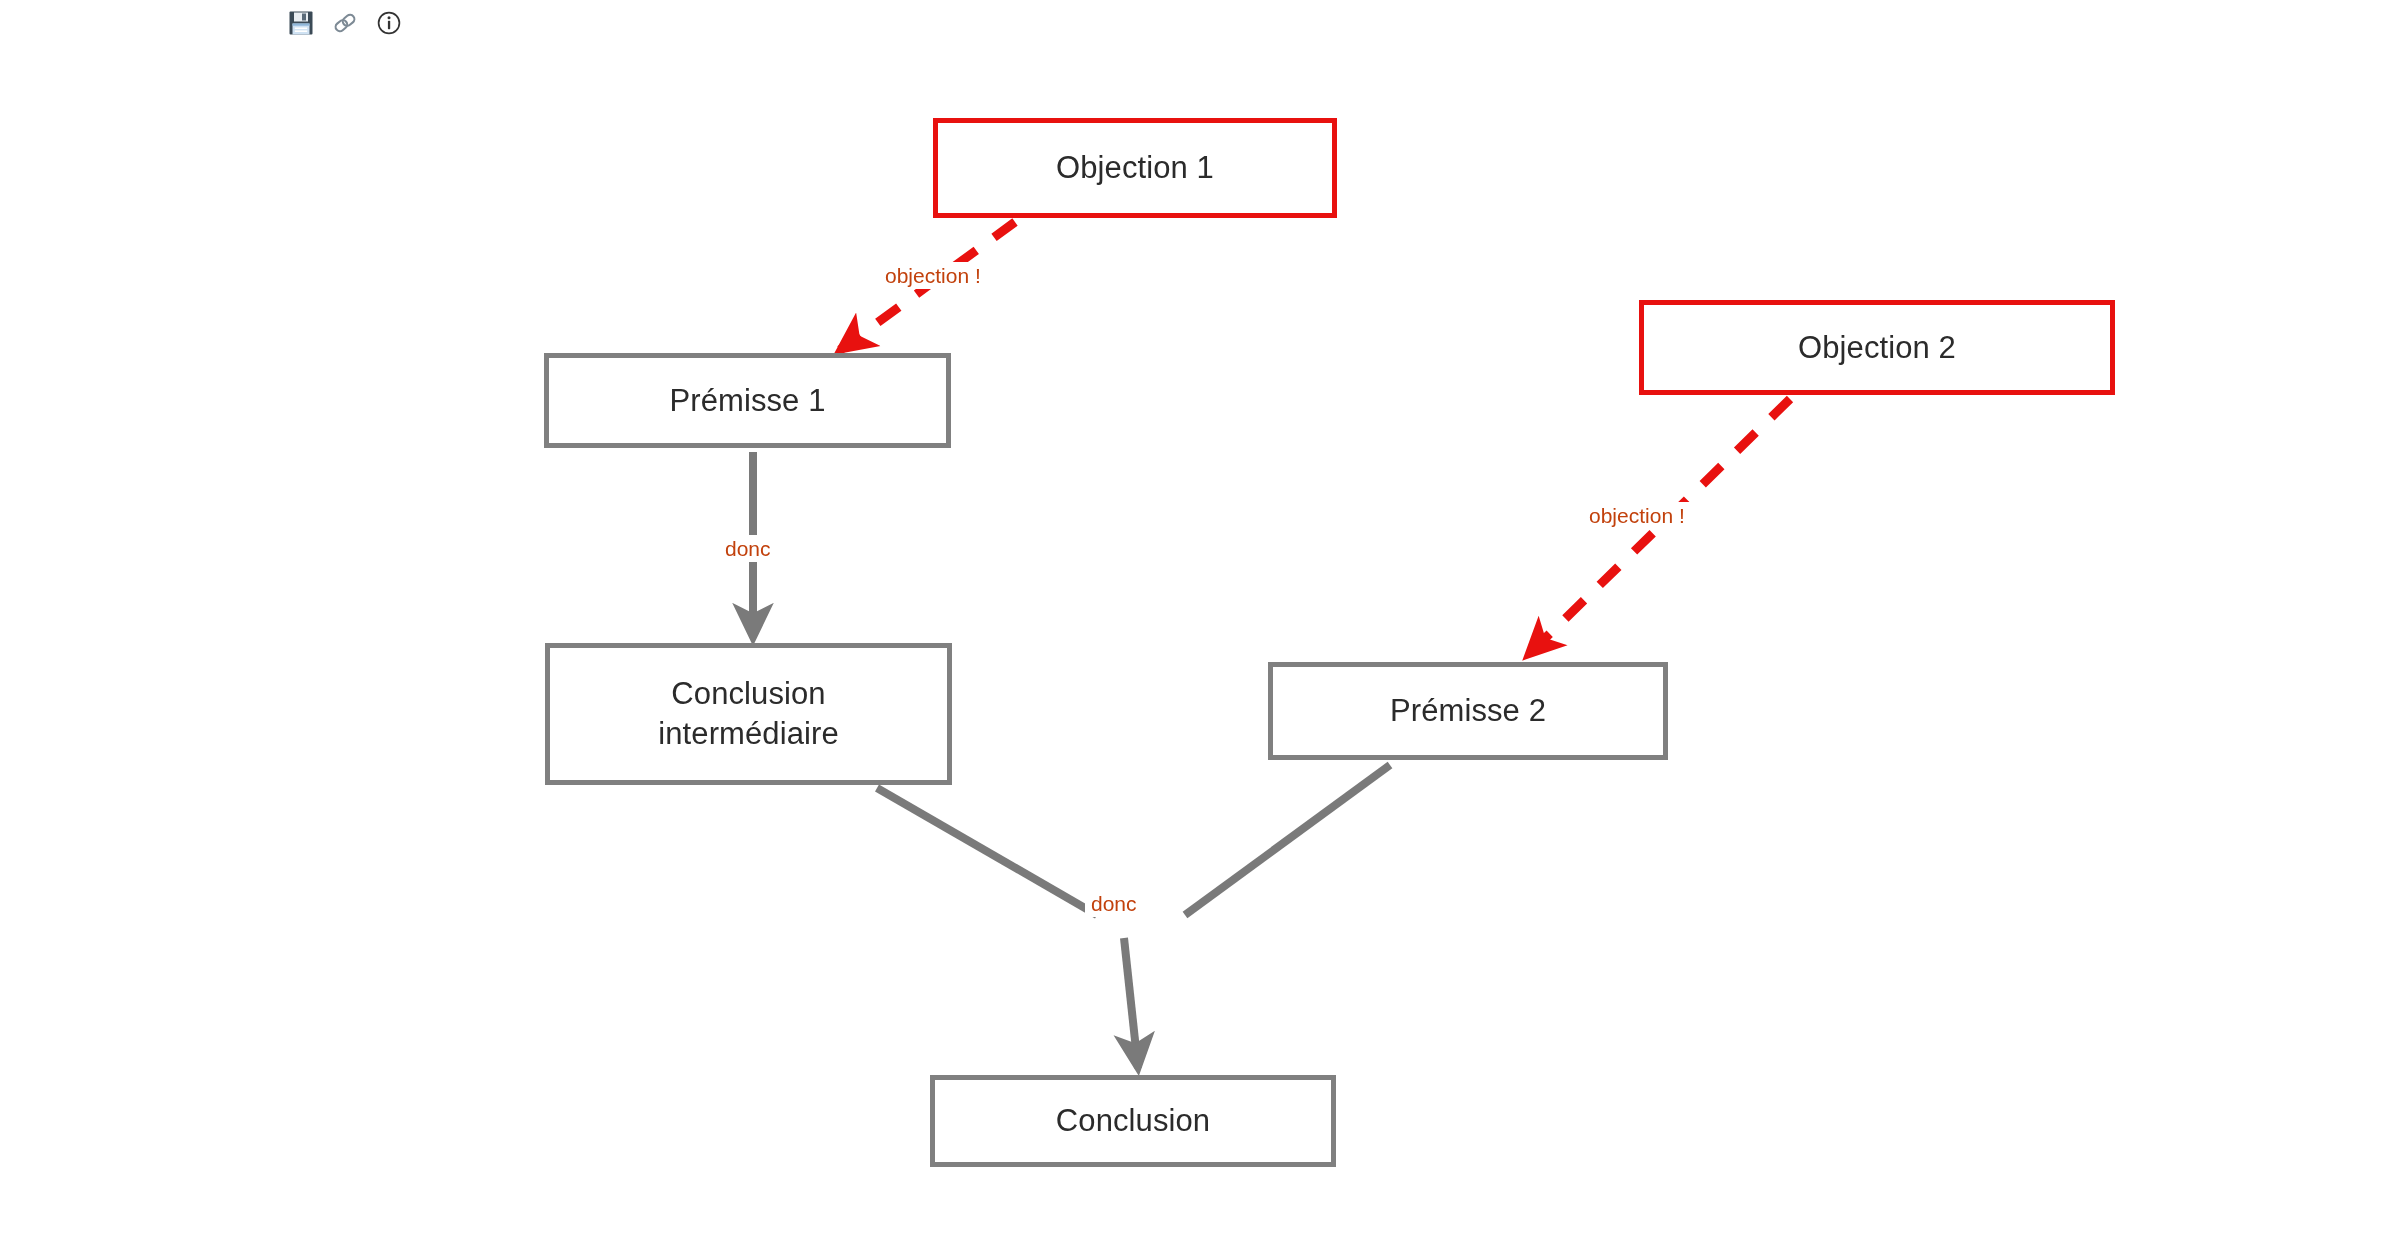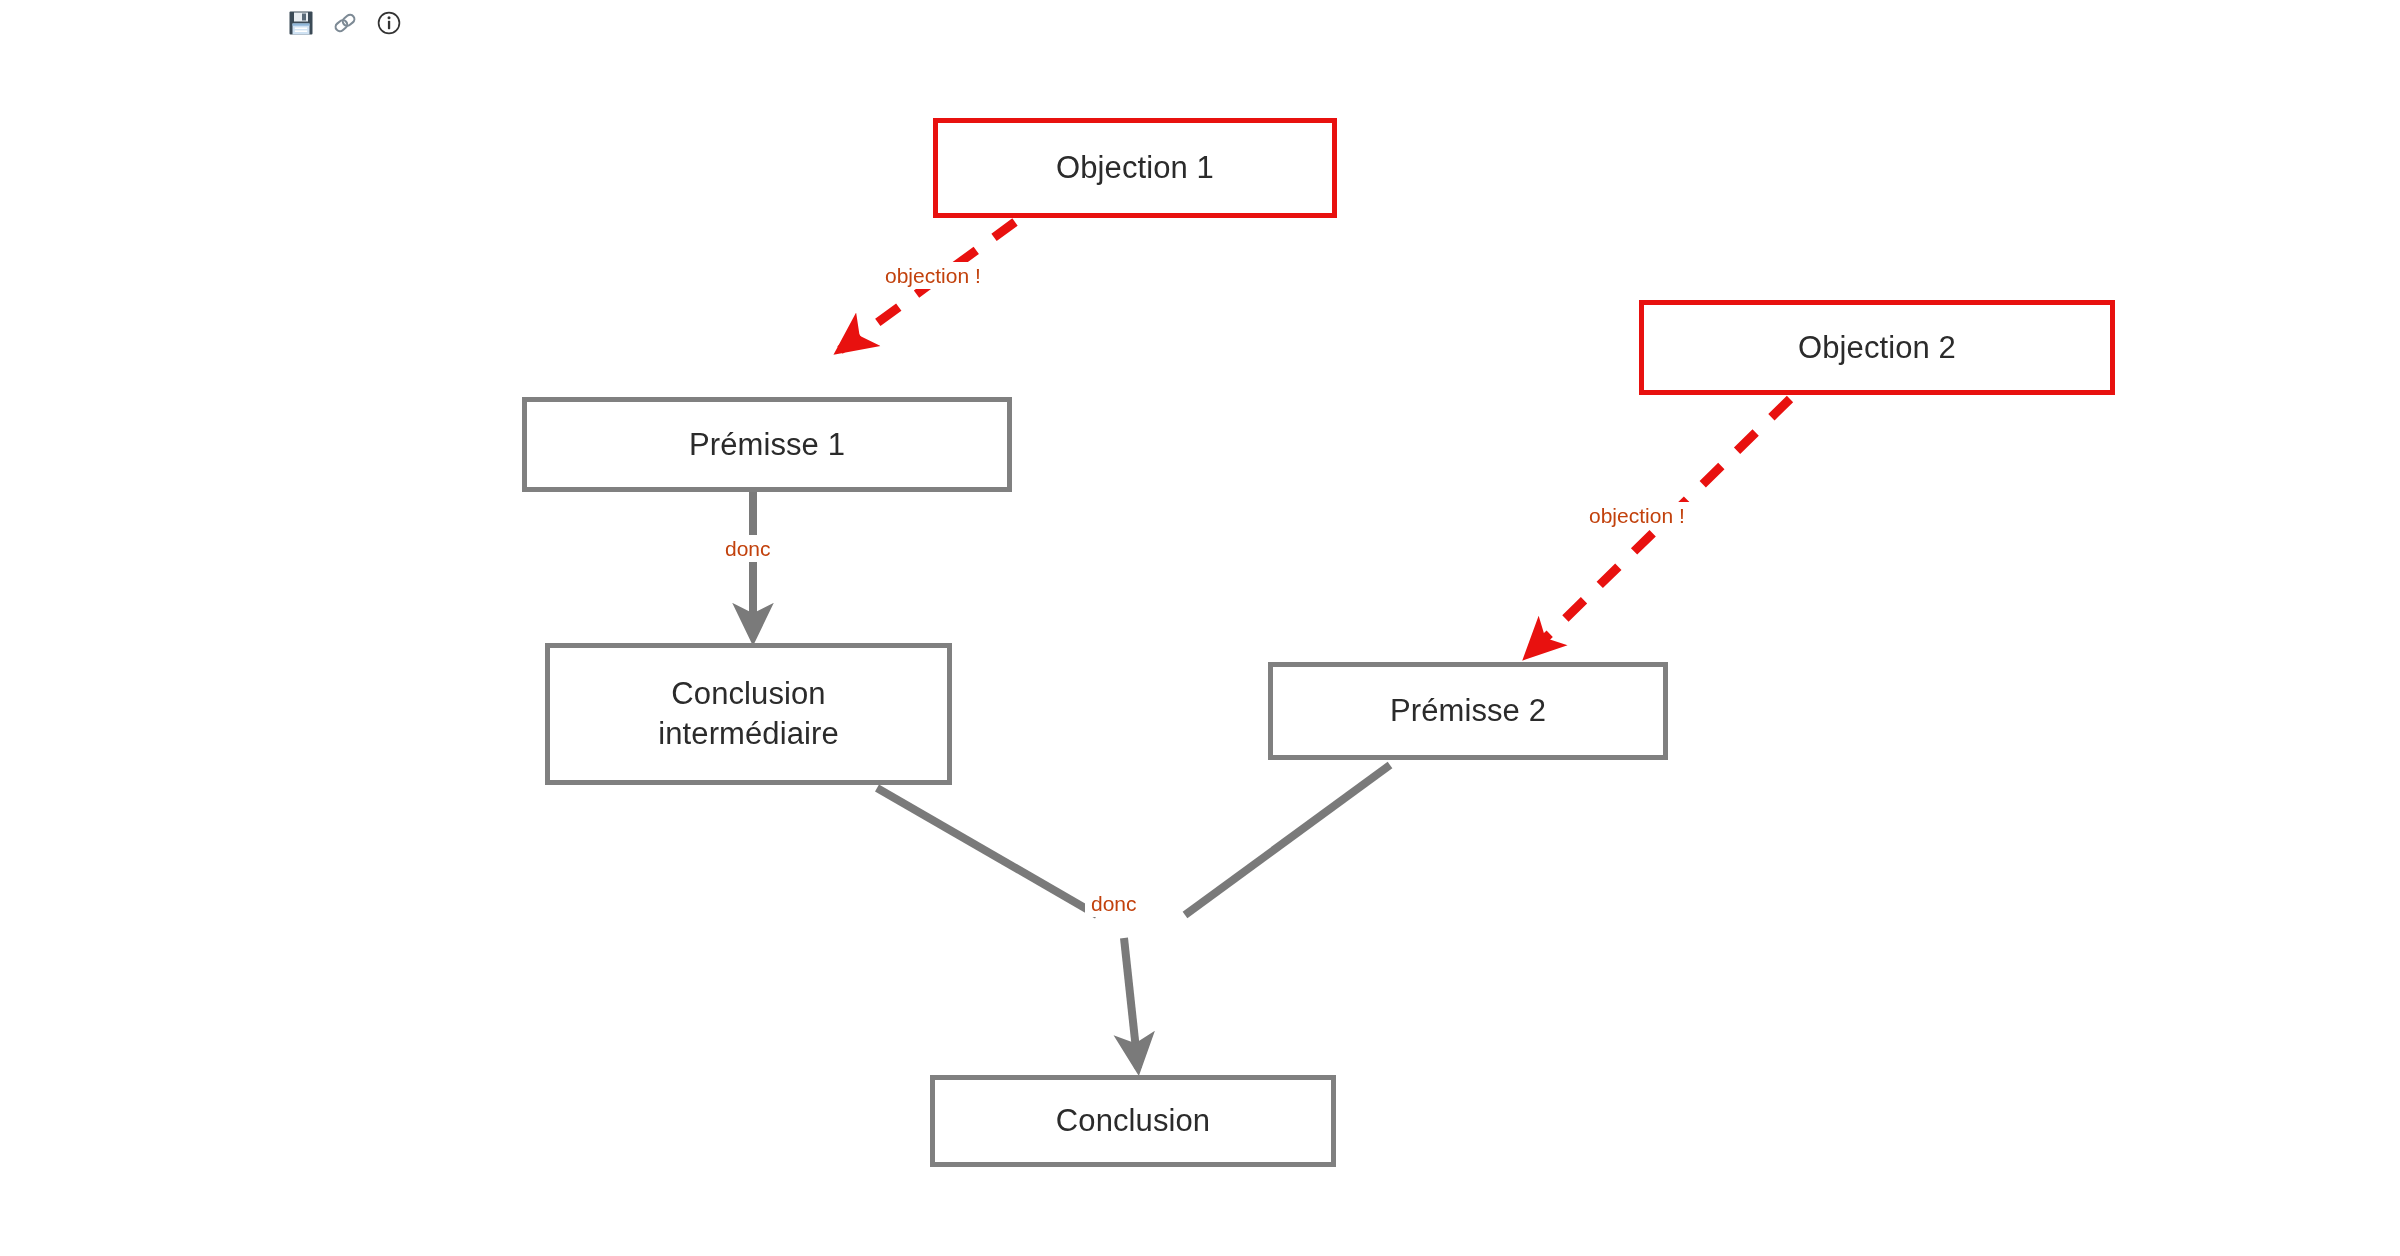--- a/index.html
+++ b/index.html
@@ -140,21 +140,21 @@
   <div class="edge-label" style="left:719px; top:535px;">donc</div>
 
   <div class="edge-label" style="left:1583px; top:502px;">objection !</div>
 
   <div class="edge-label" style="left:1085px; top:890px;">donc</div>
 
   <div class="node red" style="left:933px; top:118px; width:404px; height:100px;">
     <span>Objection 1</span>
   </div>
 
-  <div class="node gray" style="left:522px; top:353px; width:490px; height:95px;margin-top:44px;">
+  <div class="node gray" style="left:544px; top:353px; width:407px; height:95px;">
     <span>Prémisse 1</span>
   </div>
 
   <div class="node red" style="left:1627px; top:300px; width:476px; height:95px;margin-left:12px;">
     <span>Objection 2</span>
   </div>
 
   <div class="node gray" style="left:545px; top:643px; width:407px; height:142px; flex-direction:column;">
     <span>Conclusion</span>
     <span>intermédiaire</span>

